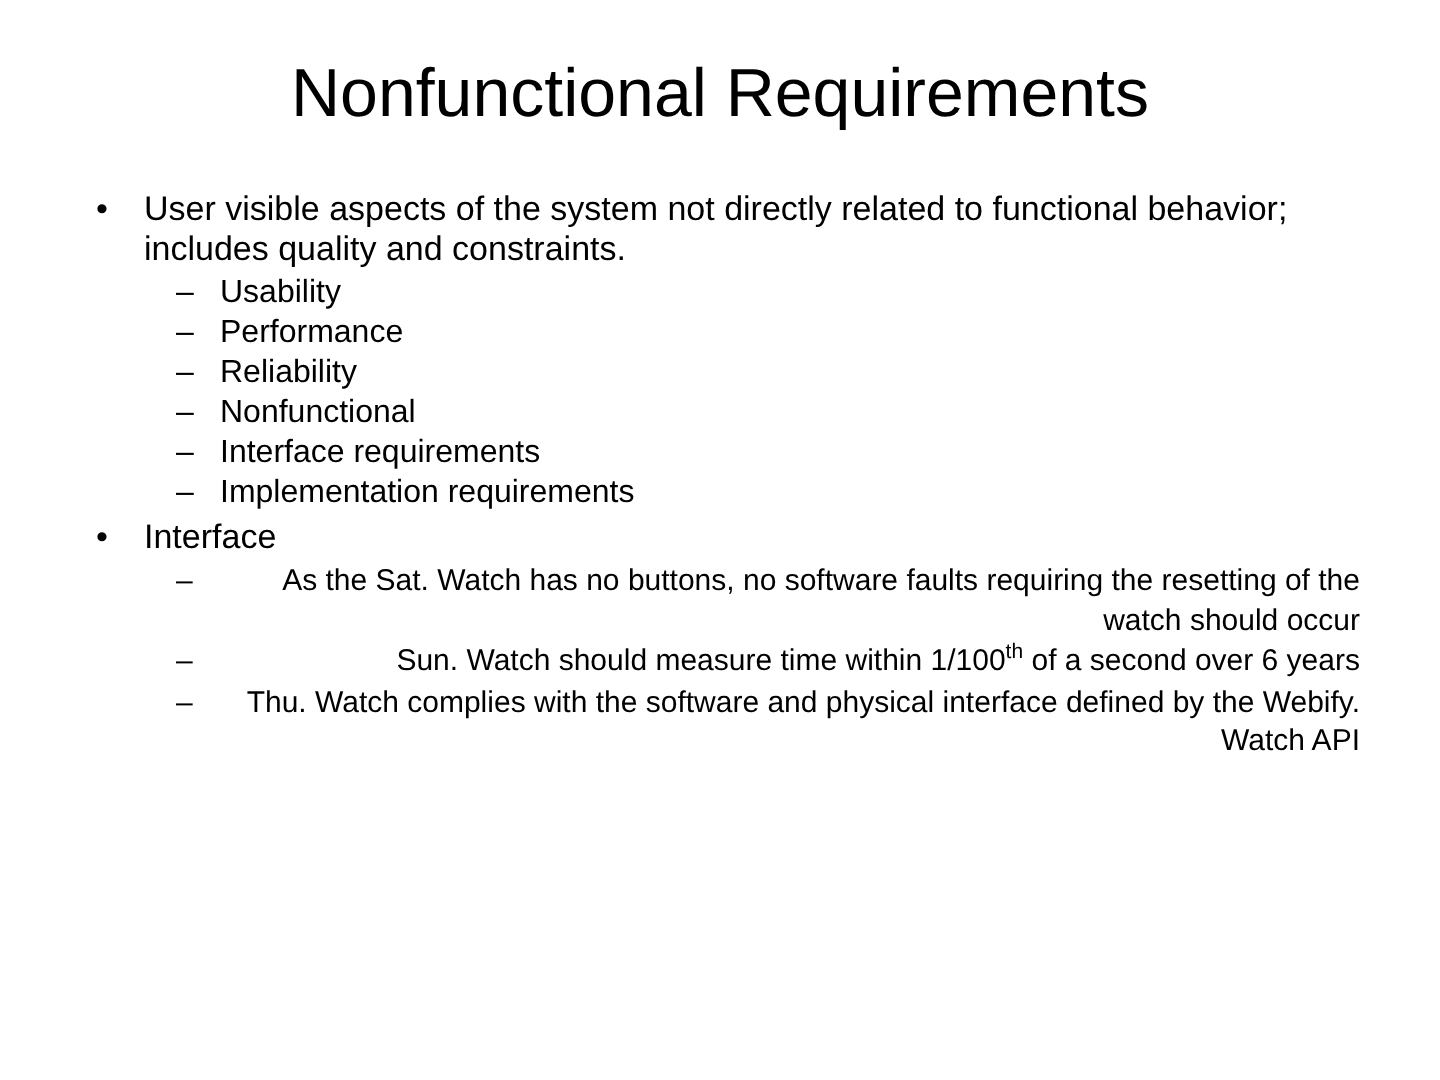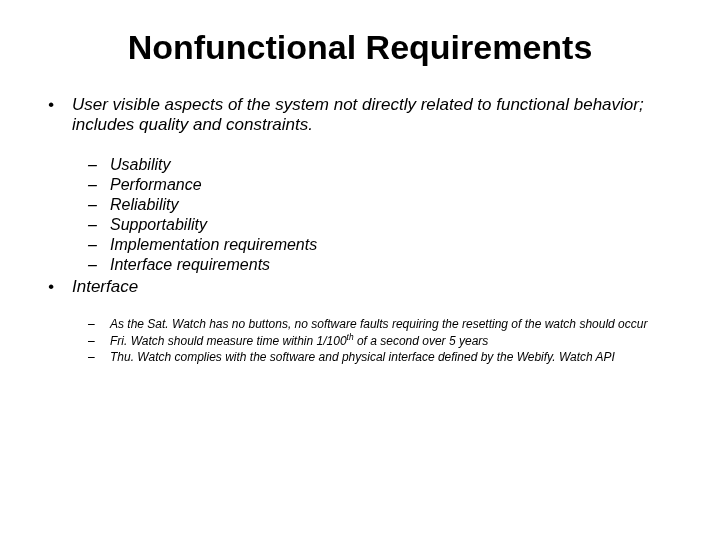--- a/index.html
+++ b/index.html
@@ -6,89 +6,89 @@
     body {
       width: 720px;
       height: 540px;
       background: #fff;
       font-family: Arial, Helvetica, sans-serif;
       color: #000;
       padding: 28px 40px 20px 40px;
     }
     .title {
       font-size: 34px;
-      font-weight: 700;
+      font-weight: 400;
       text-align: center;
       margin-bottom: 28px;
     }
     ul.outer {
       list-style: none;
       padding-left: 8px;
     }
     ul.outer > li {
       position: relative;
       padding-left: 24px;
       font-size: 17px;
       margin-bottom: 2px;
-      font-style: italic;
     }
     ul.outer > li::before {
       content: "•";
       position: absolute;
       left: 0;
       top: 0;
     }
     ul.dash {
       list-style: none;
       padding-left: 16px;
-      margin-top: 20px;
+      margin-top: 2px;
     }
     ul.dash > li {
       position: relative;
       padding-left: 22px;
       font-size: 16px;
       line-height: 1.25;
     }
     ul.dash > li::before {
       content: "–";
       position: absolute;
       left: 0;
       top: 0;
     }
     ul.dash.small > li {
-      font-size: 12px;
+      font-size: 15px;
       line-height: 1.3;
       margin-bottom: 1px;
+      text-align: right;
     }
     .sup {
       font-size: 0.7em;
       vertical-align: super;
       line-height: 0;
     }
   </style>
 </head>
 <body>
 
 <h1 class="title">Nonfunctional Requirements</h1>
 
 <ul class="outer">
   <li>
     <span>User visible aspects of the system not directly related to functional behavior; includes quality and constraints.</span>
     <ul class="dash">
       <li>Usability</li>
       <li>Performance</li>
       <li>Reliability</li>
-      <li>Supportability</li>
+      <li>Nonfunctional</li>
+      <li>Interface requirements</li>
       <li>Implementation requirements</li>
-      <li>Interface requirements</li>
     </ul>
   </li>
   <li>
     <span>Interface</span>
     <ul class="dash small">
       <li>As the Sat. Watch has no buttons, no software faults requiring the resetting of the watch should occur</li>
       <li>
-        <span>Fri. Watch should measure time within 1/100</span><span class="sup">th</span><span> of a second over 5 years</span>
+        <span>Sun. Watch should measure time within 1/100</span><span class="sup">th</span><span> of a second over 6 years</span>
       </li>
       <li>Thu. Watch complies with the software and physical interface defined by the Webify. Watch API</li>
     </ul>
   </li>
 </ul>
 
 </body></html>

